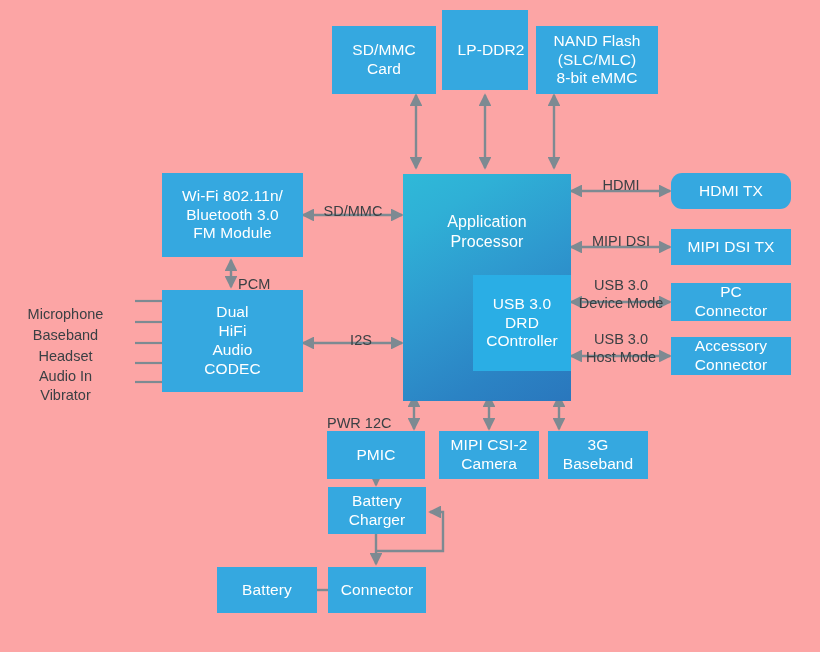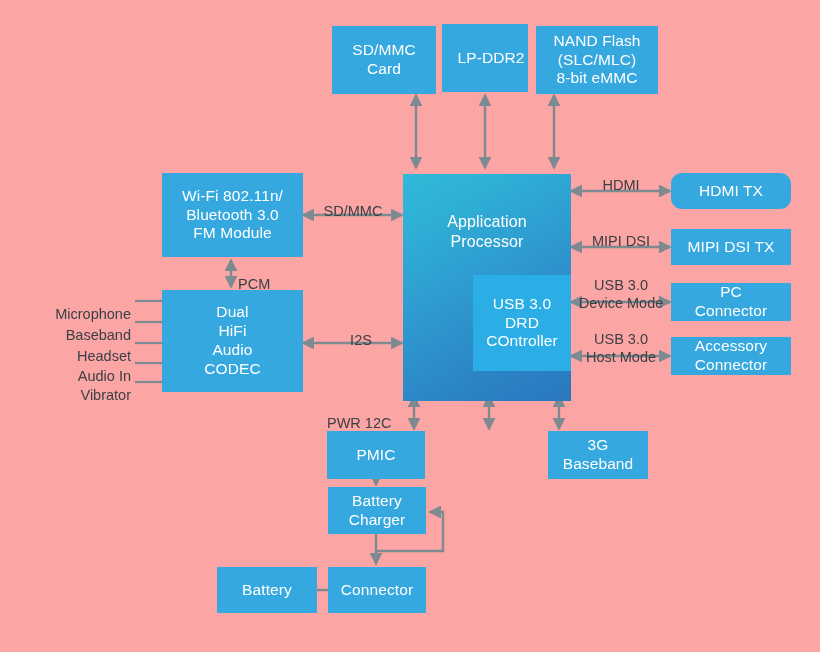--- a/index.html
+++ b/index.html
@@ -34,21 +34,21 @@
 
   .lbl{
     position:absolute;
     color:#3b4044;
     font-size:14.5px;
     white-space:pre-line;
     line-height:1.25;
     text-align:center;
     margin-top:12px;
   }
-  .lbl.right{text-align:right;}
+  .lbl.right{text-align:center;}
 
   svg.wires{position:absolute;left:0;top:0;width:820px;height:652px;overflow:visible;}
   .wire{stroke:#7d8a92;stroke-width:2.4;fill:none;}
   .wireThin{stroke:#7d8a92;stroke-width:2.2;fill:none;}
 </style>
 </head>
 <body>
 
 <div id="stage">
 
@@ -89,21 +89,21 @@
     <line class="wireThin" x1="135" y1="301" x2="162" y2="301"></line>
     <line class="wireThin" x1="135" y1="322" x2="162" y2="322"></line>
     <line class="wireThin" x1="135" y1="343" x2="162" y2="343"></line>
     <line class="wireThin" x1="135" y1="363" x2="162" y2="363"></line>
     <line class="wireThin" x1="135" y1="382" x2="162" y2="382"></line>
   </svg>
 
   <div class="box" style="left:332px;top:26px;width:104px;height:68px;">SD/MMC
 Card</div>
 
-  <div class="box" style="left:442px;top:24px;width:86px;height:68px;padding-left:12px;">LP-DDR2</div>
+  <div class="box" style="left:442px;top:10px;width:86px;height:80px;padding-left:12px;">LP-DDR2</div>
 
   <div class="box" style="left:536px;top:26px;width:122px;height:68px;">NAND Flash
 (SLC/MLC)
 8-bit eMMC</div>
 
   <div class="box" style="left:162px;top:173px;width:141px;height:84px;">Wi-Fi 802.11n/
 Bluetooth 3.0
 FM Module</div>
 
   <div class="box" style="left:162px;top:290px;width:141px;height:102px;">Dual
@@ -123,20 +123,22 @@
   <div class="box" style="left:671px;top:229px;width:120px;height:36px;">MIPI DSI TX</div>
 
   <div class="box" style="left:671px;top:283px;width:120px;height:38px;">PC
 Connector</div>
 
   <div class="box" style="left:671px;top:337px;width:120px;height:38px;">Accessory
 Connector</div>
 
   <div class="box" style="left:327px;top:431px;width:98px;height:48px;">PMIC</div>
 
+  <div class="box" style="left:439px;top:431px;width:100px;height:48px;">MIPI CSI-2
+Camera</div>
 
   <div class="box" style="left:548px;top:431px;width:100px;height:48px;">3G
 Baseband</div>
 
   <div class="box" style="left:328px;top:487px;width:98px;height:47px;">Battery
 Charger</div>
 
   <div class="box" style="left:217px;top:567px;width:100px;height:46px;">Battery</div>
 
   <div class="box" style="left:328px;top:567px;width:98px;height:46px;">Connector</div>

